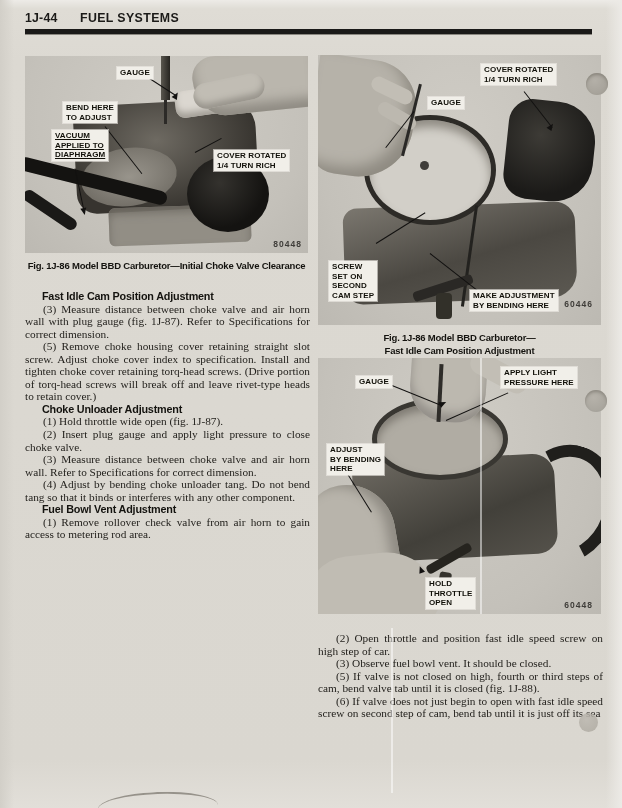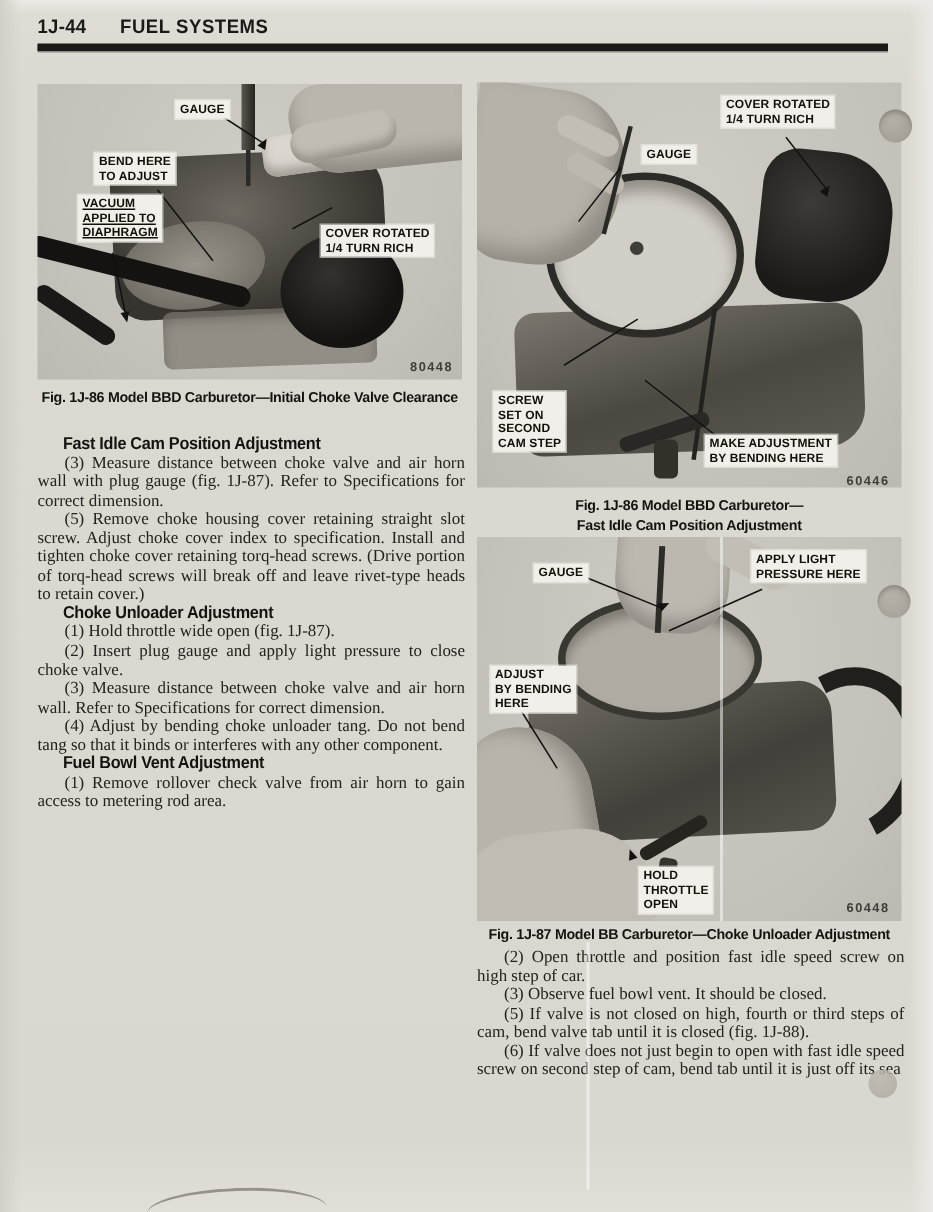--- a/index.html
+++ b/index.html
@@ -190,21 +190,21 @@
 
     <div class="callout" style="left:163px;top:9px;">COVER ROTATED
 1/4 TURN RICH</div>
     <div class="callout" style="left:110px;top:42px;">GAUGE</div>
     <div class="callout" style="left:11px;top:206px;">SCREW
 SET ON
 SECOND
 CAM STEP</div>
     <div class="callout" style="left:152px;top:235px;">MAKE ADJUSTMENT
 BY BENDING HERE</div>
-    <div class="phnum" style="right:8px;bottom:0;">60446</div>
+    <div class="phnum" style="right:8px;bottom:16px;">60446</div>
   </div>
   <div class="caption" style="left:318px;top:331px;">Fig. 1J-86   Model BBD Carburetor—
 Fast Idle Cam Position Adjustment</div>
 
   <div class="photo" id="photo3">
     <div class="blob f3-body"></div>
     <div class="blob f3-ring"></div>
     <div class="blob f3-hose"></div>
     <div class="blob f3-handL"></div>
     <div class="blob f3-handL2"></div>
@@ -224,21 +224,20 @@
     <div class="callout" style="left:183px;top:9px;">APPLY LIGHT
 PRESSURE HERE</div>
     <div class="callout" style="left:9px;top:86px;">ADJUST
 BY BENDING
 HERE</div>
     <div class="callout" style="left:108px;top:220px;">HOLD
 THROTTLE
 OPEN</div>
     <div class="phnum" style="right:8px;bottom:4px;">60448</div>
   </div>
-  <div class="caption" style="left:318px;top:617px;">Fig. 1J-87   Model BB Carburetor—Choke Unloader Adjustment</div>
 
   <div class="col" style="left:25px;top:290px;">
     <p class="sec-head">Fast Idle Cam Position Adjustment</p>
     <p>(3)  Measure distance between choke valve and air horn wall with plug gauge (fig. 1J-87). Refer to Specifications for correct dimension.</p>
     <p>(5)  Remove choke housing cover retaining straight slot screw. Adjust choke cover index to specification. Install and tighten choke cover retaining torq-head screws. (Drive portion of torq-head screws will break off and leave rivet-type heads to retain cover.)</p>
 
     <p class="sec-head mt1">Choke Unloader Adjustment</p>
     <p>(1)  Hold throttle wide open (fig. 1J-87).</p>
     <p>(2)  Insert plug gauge and apply light pressure to close choke valve.</p>
     <p>(3)  Measure distance between choke valve and air horn wall. Refer to Specifications for correct dimension.</p>

